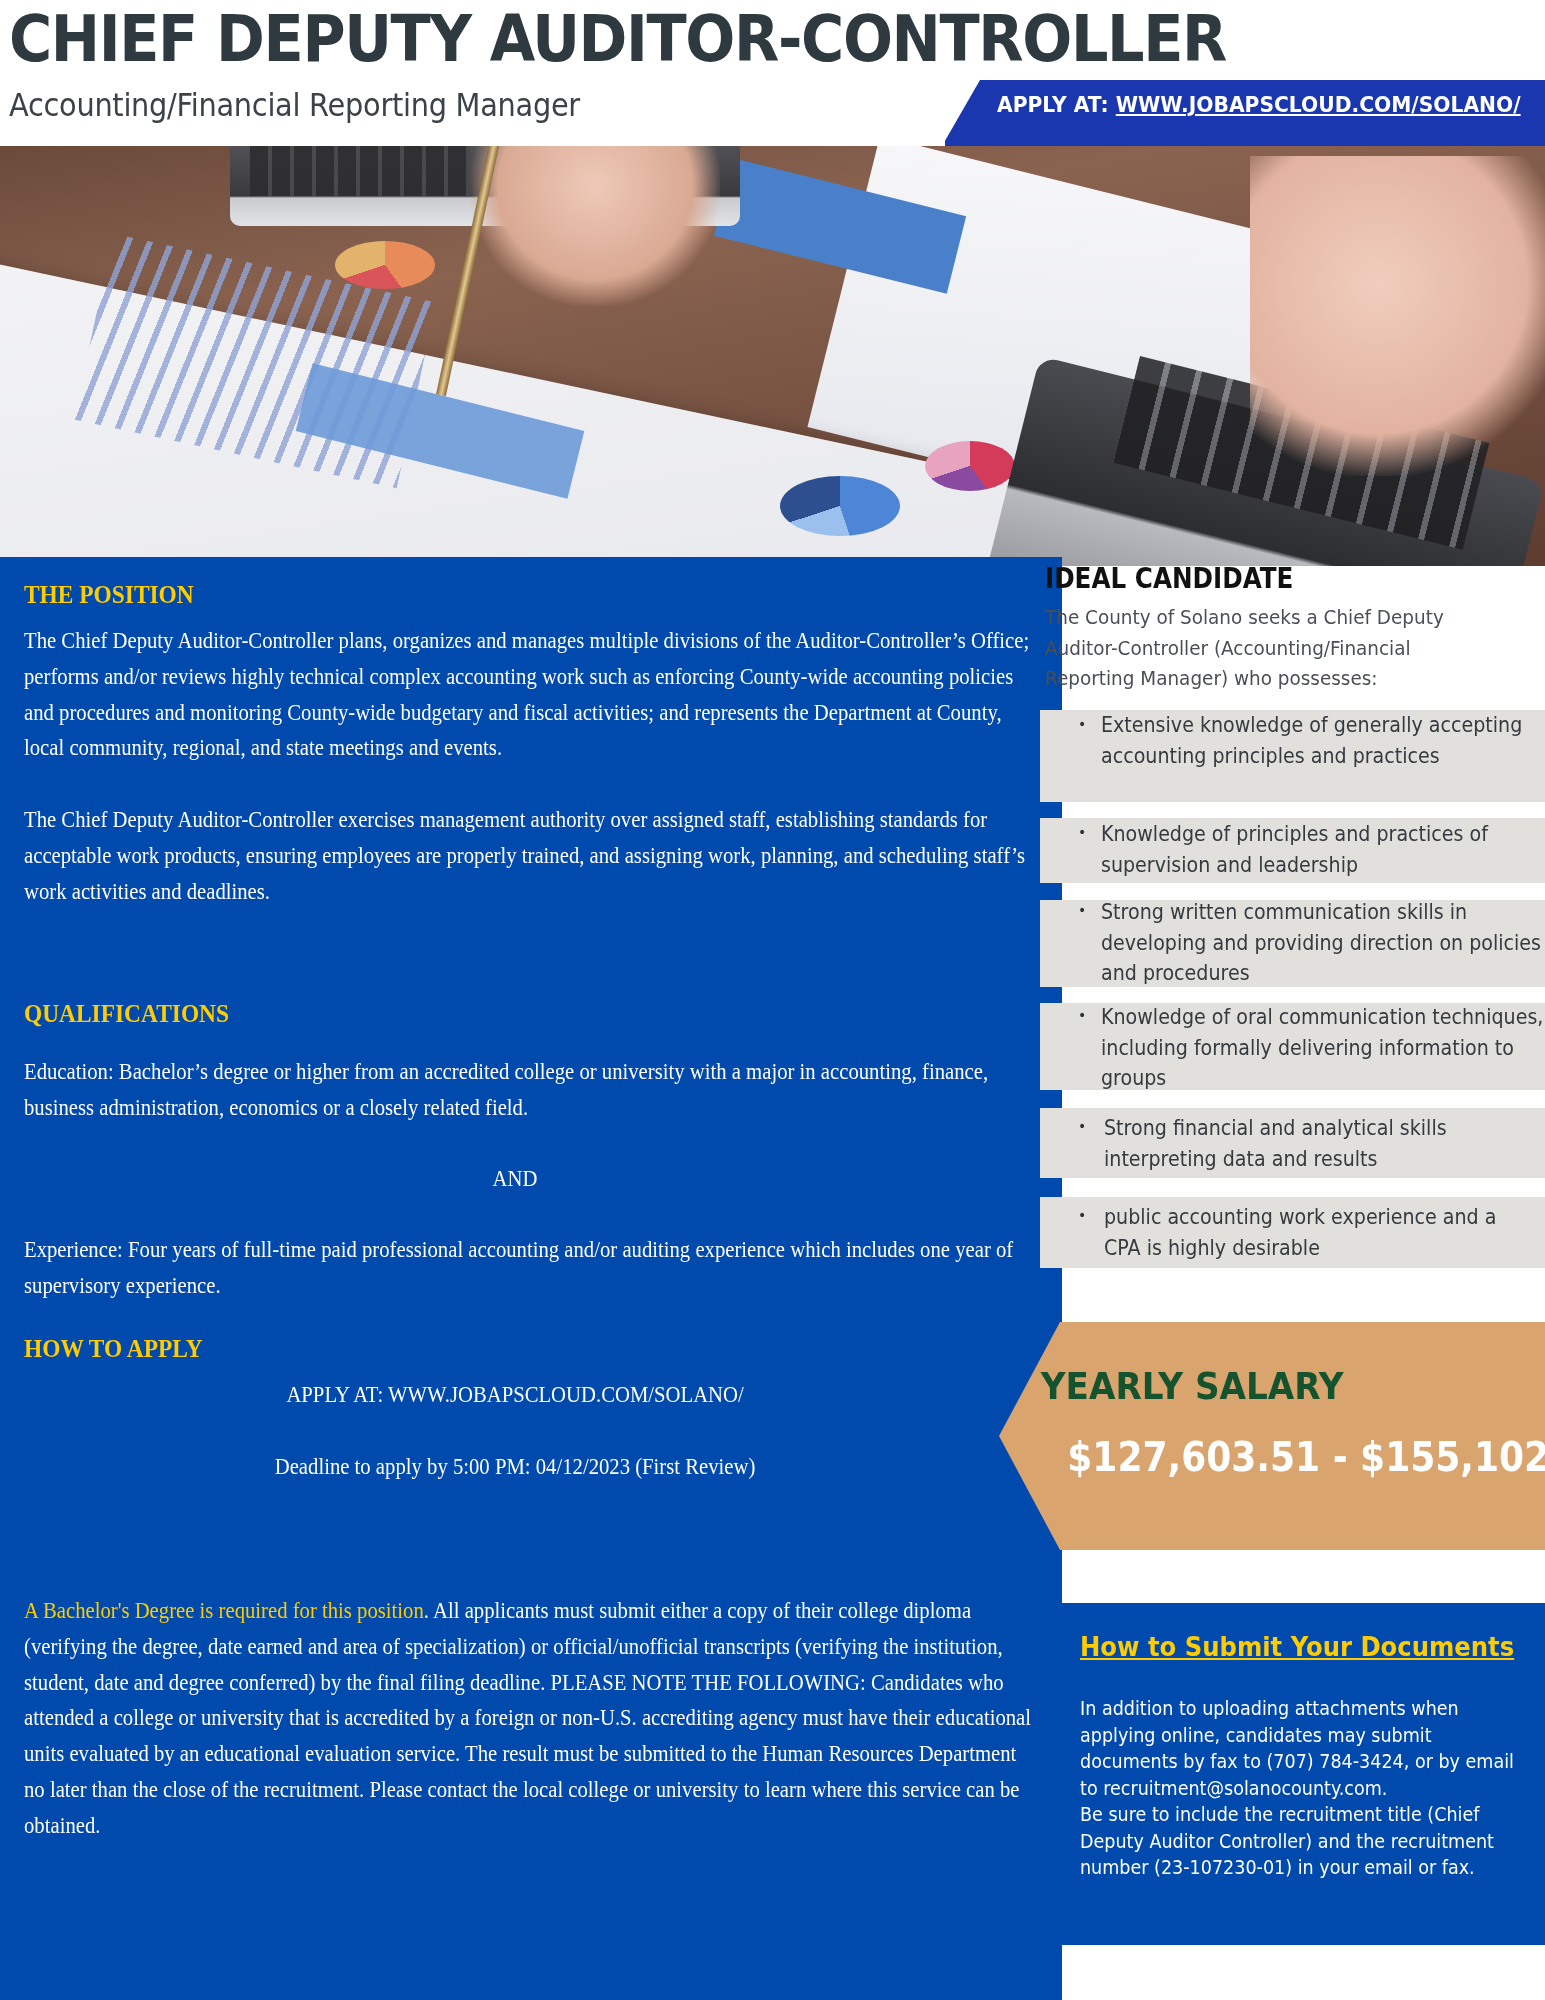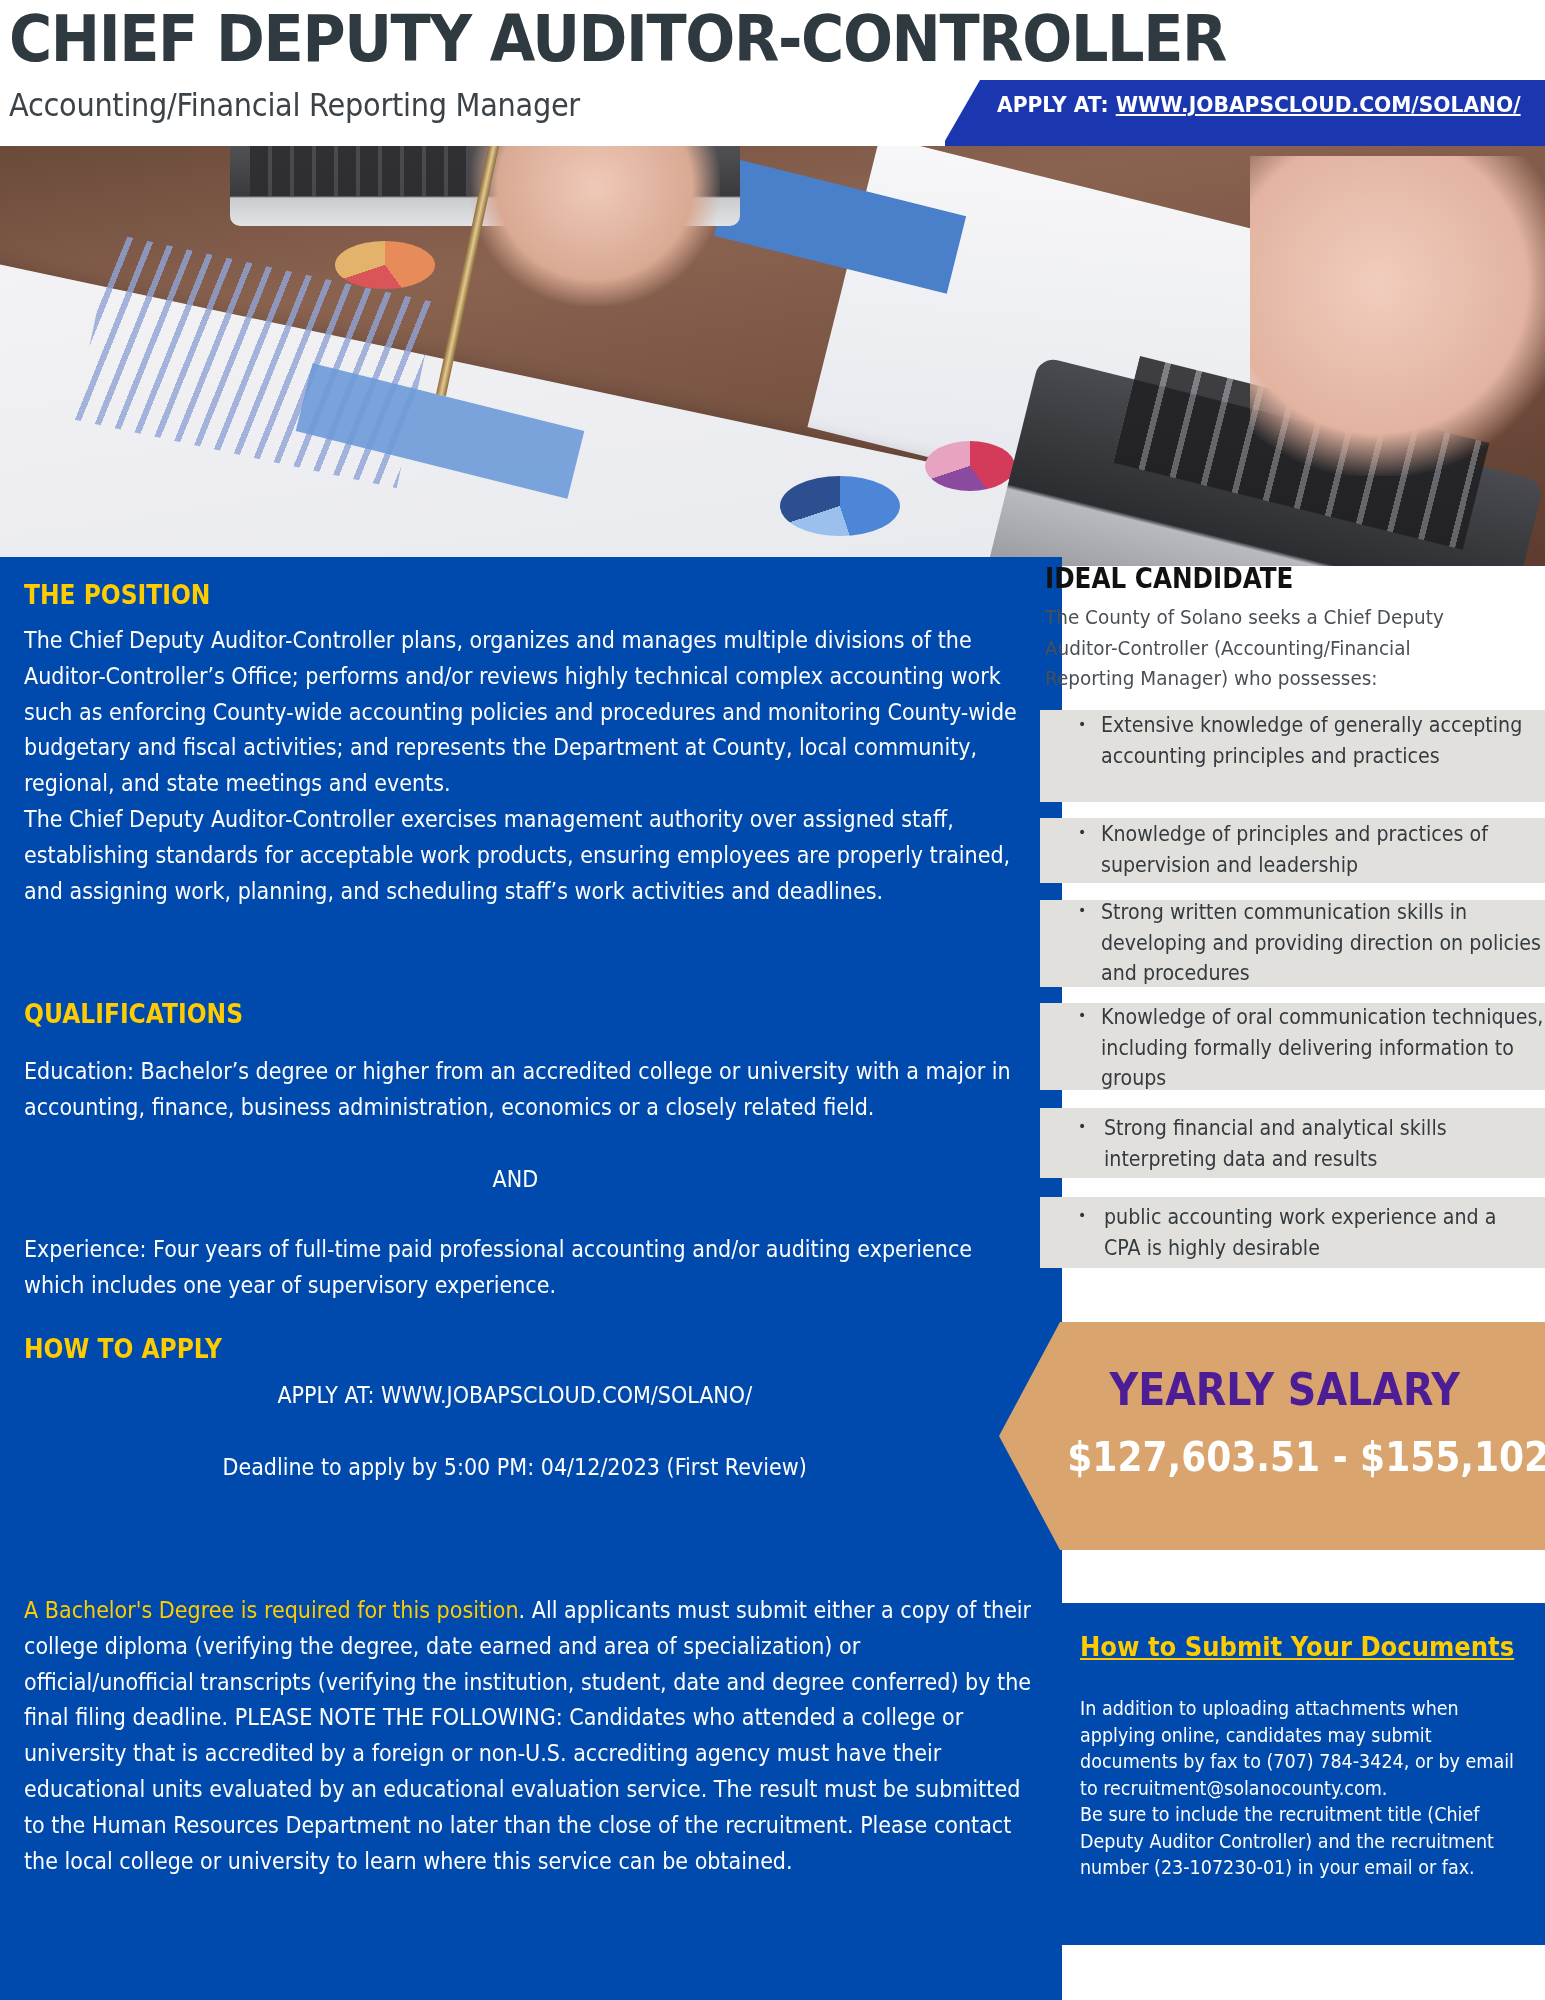--- a/index.html
+++ b/index.html
@@ -103,20 +103,21 @@
     .hero .pen {
       position: absolute; left: 490px; top: -5px; width: 10px; height: 260px;
       background: linear-gradient(90deg, #8a6a3a, #e3c88f, #8a6a3a);
       transform: rotate(12deg); transform-origin: top;
     }
 
     
     .left-panel {
       position: absolute; left: 0; top: 557px; width: 1062px; height: 1443px;
       background: #004aad;
+      font-family: Liberation Serif, serif;
     }
     .sec-heading {
       position: absolute; left: 24px;
       color: #ffcc00; font-weight: bold; font-size: 26px; white-space: nowrap;
       transform: scaleX(0.9); transform-origin: left top;
     }
     .body-text {
       position: absolute; left: 24px; width: 1010px;
       color: #ffffff; font-size: 23px; line-height: 35.8px;
       transform: scaleX(0.9); transform-origin: left top;
@@ -153,22 +154,22 @@
       color: #353a3f; font-size: 20.5px; line-height: 30.5px;
       transform: scaleX(0.93); transform-origin: left top;
     }
 
     .salary {
       position: absolute; left: 999px; top: 1322px; width: 546px; height: 228px;
       background: #d9a46e;
       clip-path: polygon(61px 0, 100% 0, 100% 100%, 61px 100%, 0 50%);
     }
     .salary-title {
-      position: absolute; left: 0; width: 546px; top: 42px; text-align: center;
-      color: #4c1d95; font-weight: bold; font-size: 44px; padding-left: 25px;
+      position: absolute; left: 0; width: 546px; top: 42px; 
+      color: #14532d; font-weight: bold; font-size: 38px; padding-left: 25px;
     }
     .salary-title span, .salary-range span { display: inline-block; transform: scaleX(0.9); }
     .salary-range {
       position: absolute; left: 0; width: 546px; top: 112px; text-align: center;
       color: #ffffff; font-weight: bold; font-size: 40px; padding-left: 38px; white-space: nowrap;
     }
 
     .submit-box {
       position: absolute; left: 1058px; top: 1603px; width: 487px; height: 342px;
       background: #004aad; overflow: hidden;

